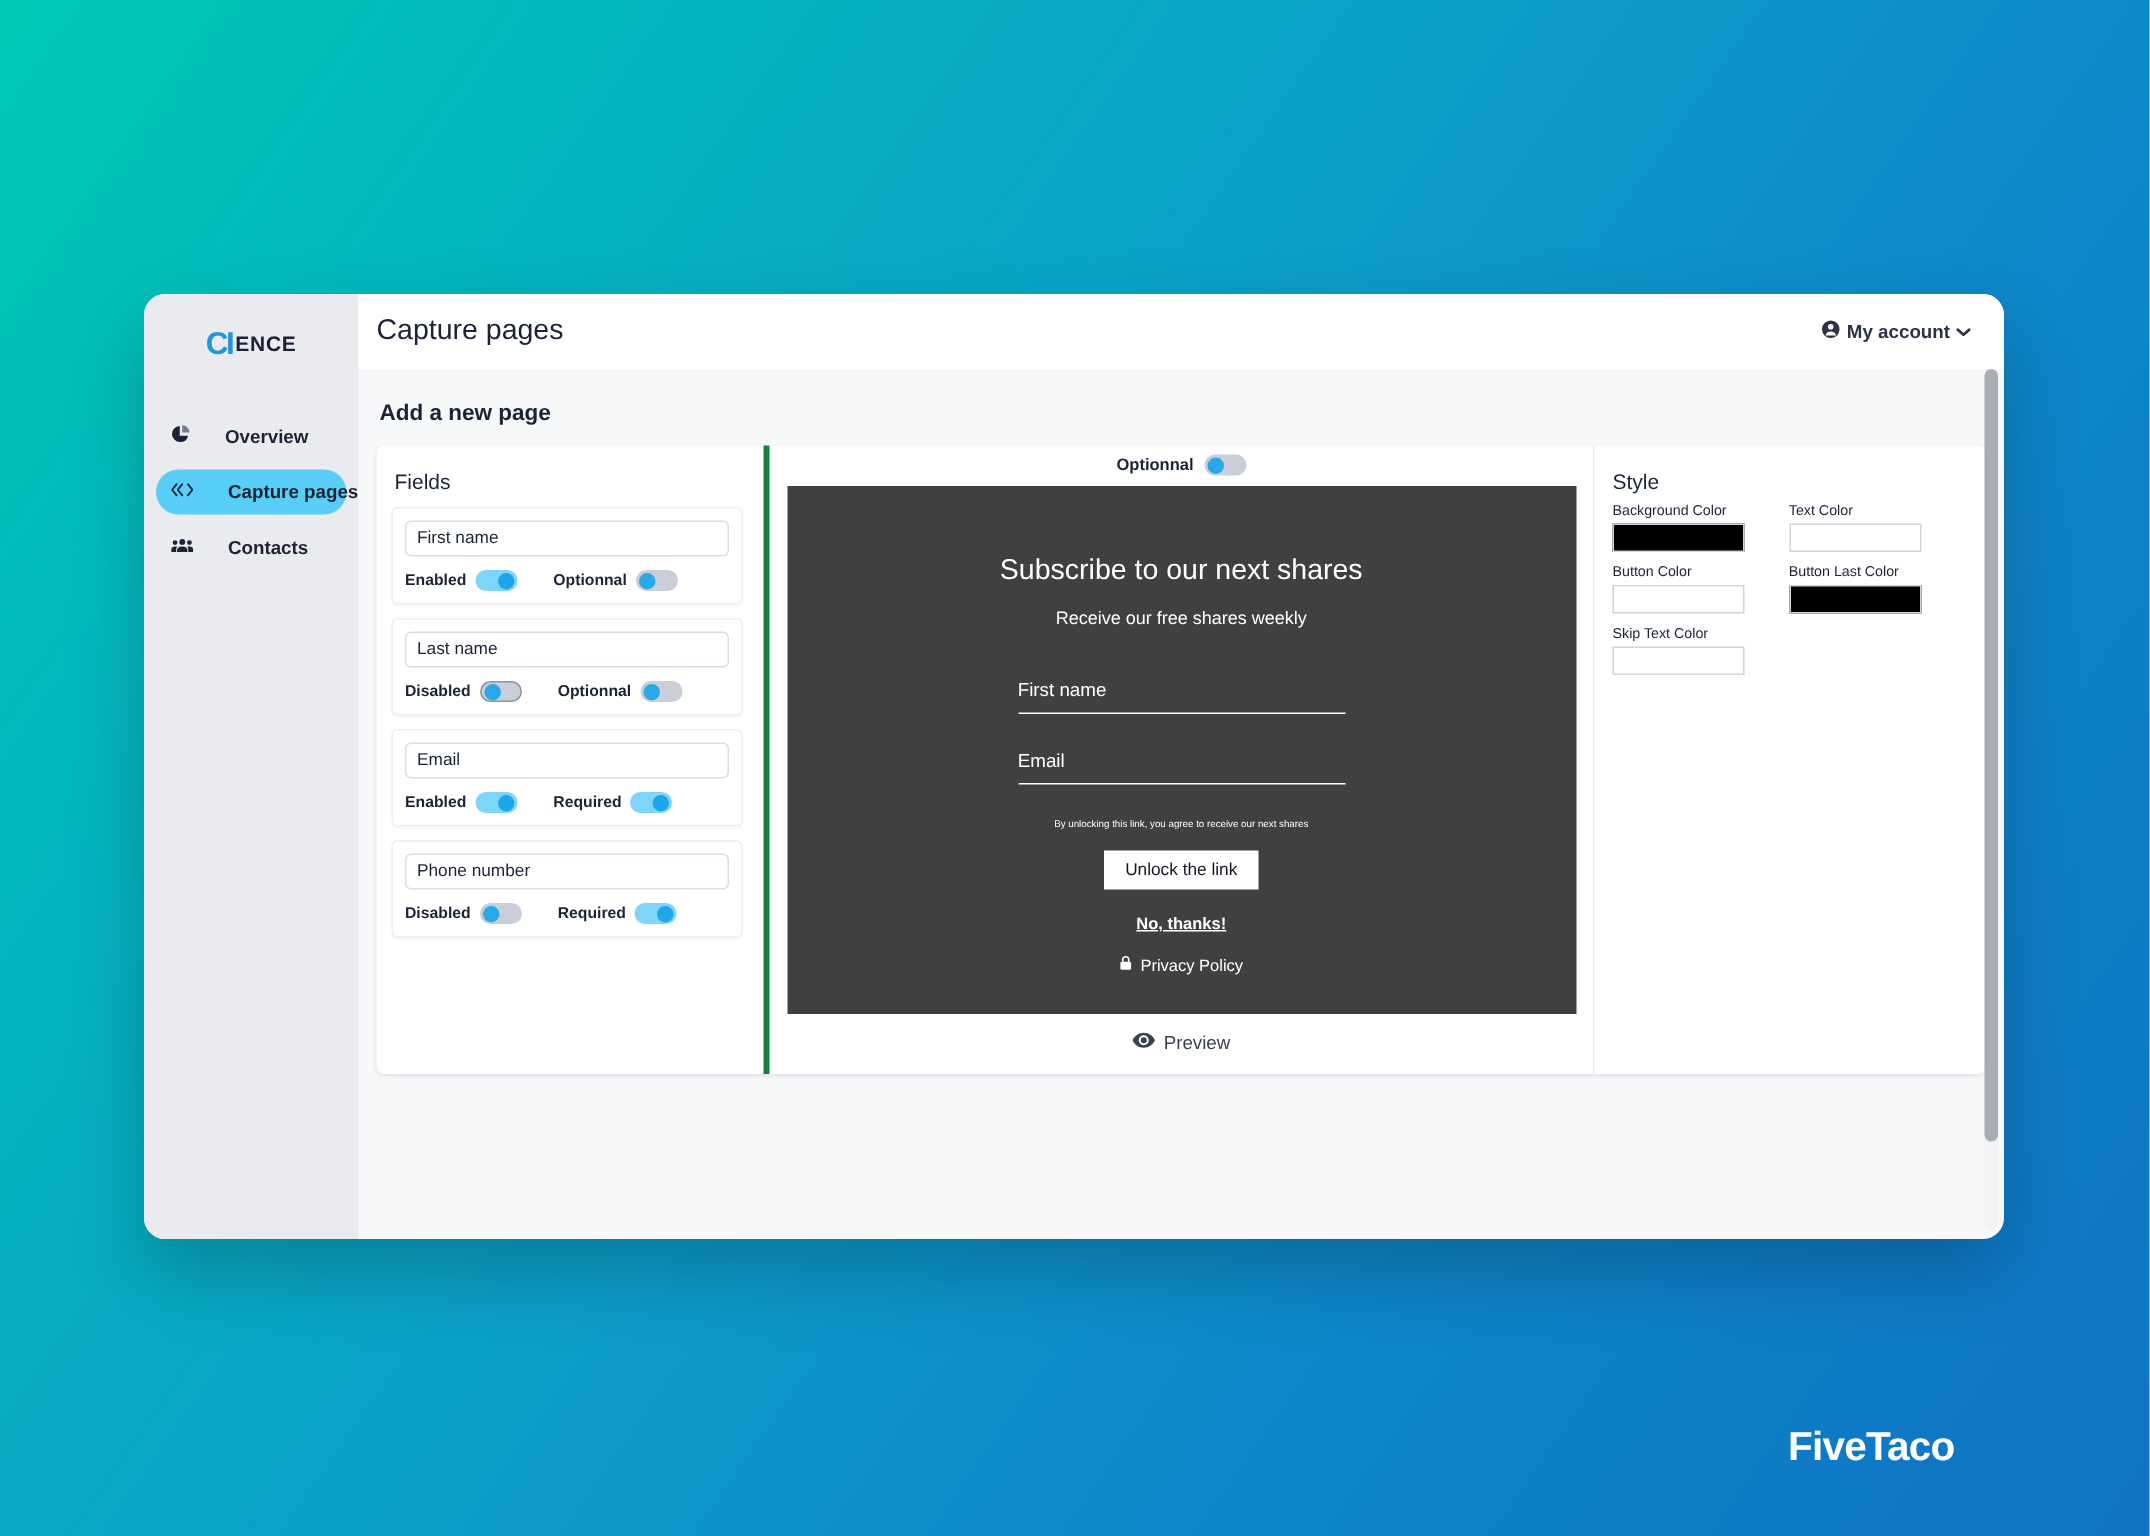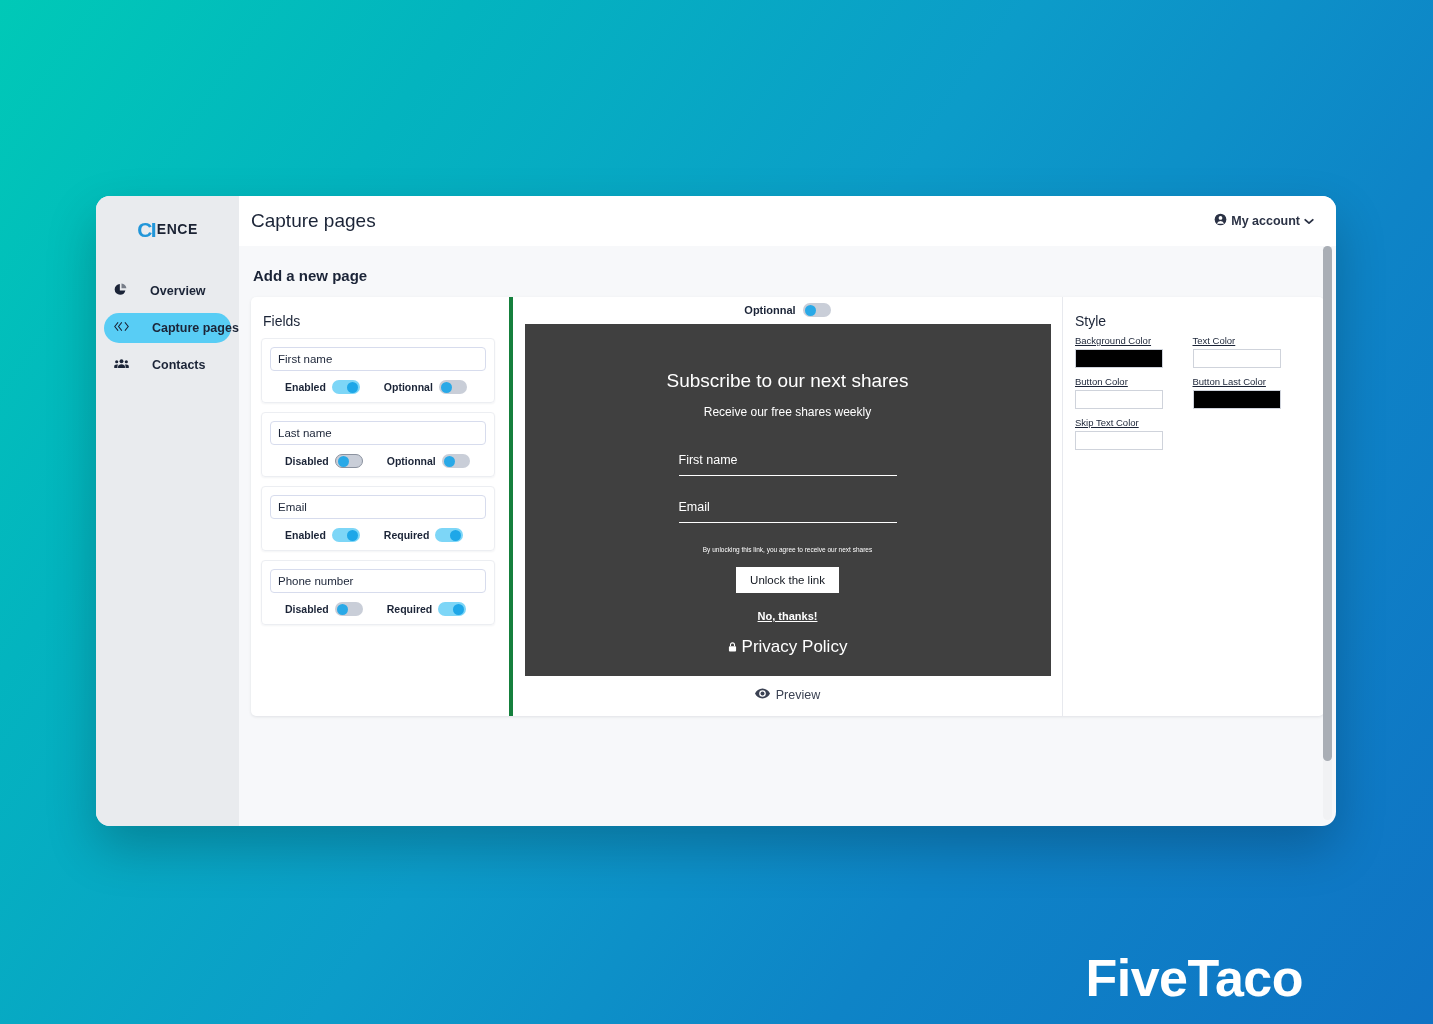--- a/index.html
+++ b/index.html
@@ -111,21 +111,21 @@
     width: 100%;
     border: 1px solid #d7dced;
     border-radius: 4px;
     padding: 5px 7px;
     font-size: 11.5px;
     color: #1b2437;
     font-family: "Liberation Sans", sans-serif;
     background: #fff;
     outline: none;
   }
-  .field-toggles { display: flex; align-items: center; margin-top: 9px; gap: 6px; margin-left: 15px; }
+  .field-toggles { display: flex; align-items: center; margin-top: 9px; gap: 6px; }
   .tog-label { font-size: 10.5px; font-weight: bold; color: #1b2437; }
   .tog-label.second { margin-left: 18px; }
 
   .toggle {
     width: 28px; height: 14px; border-radius: 8px;
     position: relative; cursor: pointer; flex-shrink: 0;
     background: #c9ced8;
   }
   .toggle.on { background: #7dd6f7; }
   .toggle.outlined { border: 1px solid #8b929f; }
@@ -167,39 +167,39 @@
     background: #fff; color: #11161f;
     border: none; font-size: 11.5px;
     padding: 7px 14px; cursor: pointer;
     font-family: "Liberation Sans", sans-serif;
   }
   .pv-skip {
     margin-top: 17px; color: #fff; font-size: 11px;
     text-decoration: underline; font-weight: 600; cursor: pointer;
   }
   .pv-privacy {
-    margin-top: 15px; color: #fff; font-size: 17px;
+    margin-top: 15px; color: #fff; font-size: 11px;
     display: flex; align-items: center; gap: 5px; cursor: pointer;
   }
   .preview-link {
     margin-top: 12px;
     display: flex; align-items: center; gap: 6px;
     font-size: 12.5px; color: #3b4253; cursor: pointer;
   }
 
   
   .style-col {
     width: 262px;
     border-left: 1px solid #e7e9ee;
     padding: 8px 14px 18px 12px;
   }
   .style-title { font-size: 14px; color: #1b2437; margin: 8px 0 6px 0; }
   .style-grid { display: flex; flex-wrap: wrap; }
   .style-item { width: 50%; margin-bottom: 8px; }
-  .style-lbl { font-size: 9.5px; color: #1b2437; margin-bottom: 3px; text-decoration: underline; }
+  .style-lbl { font-size: 9.5px; color: #1b2437; margin-bottom: 3px; }
   .swatch {
     width: 88px; height: 19px;
     border: 1px solid #cfd3db;
     cursor: pointer;
   }
 
   
   .footer-bar {
     padding: 10px 22px 12px 12px;
     display: flex; justify-content: flex-end;
@@ -212,22 +212,22 @@
     width: 9px; background: #f1f2f4; border-radius: 5px;
   }
   .scrollbar-thumb {
     position: absolute; left: 0; top: 0;
     width: 9px; height: 515px;
     background: #a9aeb5; border-radius: 5px; cursor: pointer;
   }
 
   
   .watermark {
-    position: absolute; right: 130px; bottom: 16px;
-    color: #fff; font-size: 52px; font-weight: bold;
+    position: absolute; right: 130px; bottom: 44px;
+    color: #fff; font-size: 27px; font-weight: bold;
     letter-spacing: -0.5px;
   }
 </style>
 </head>
 <body>
 
 <div class="app-window">
 
   <aside class="sidebar">
     <div class="logo-wrap">

